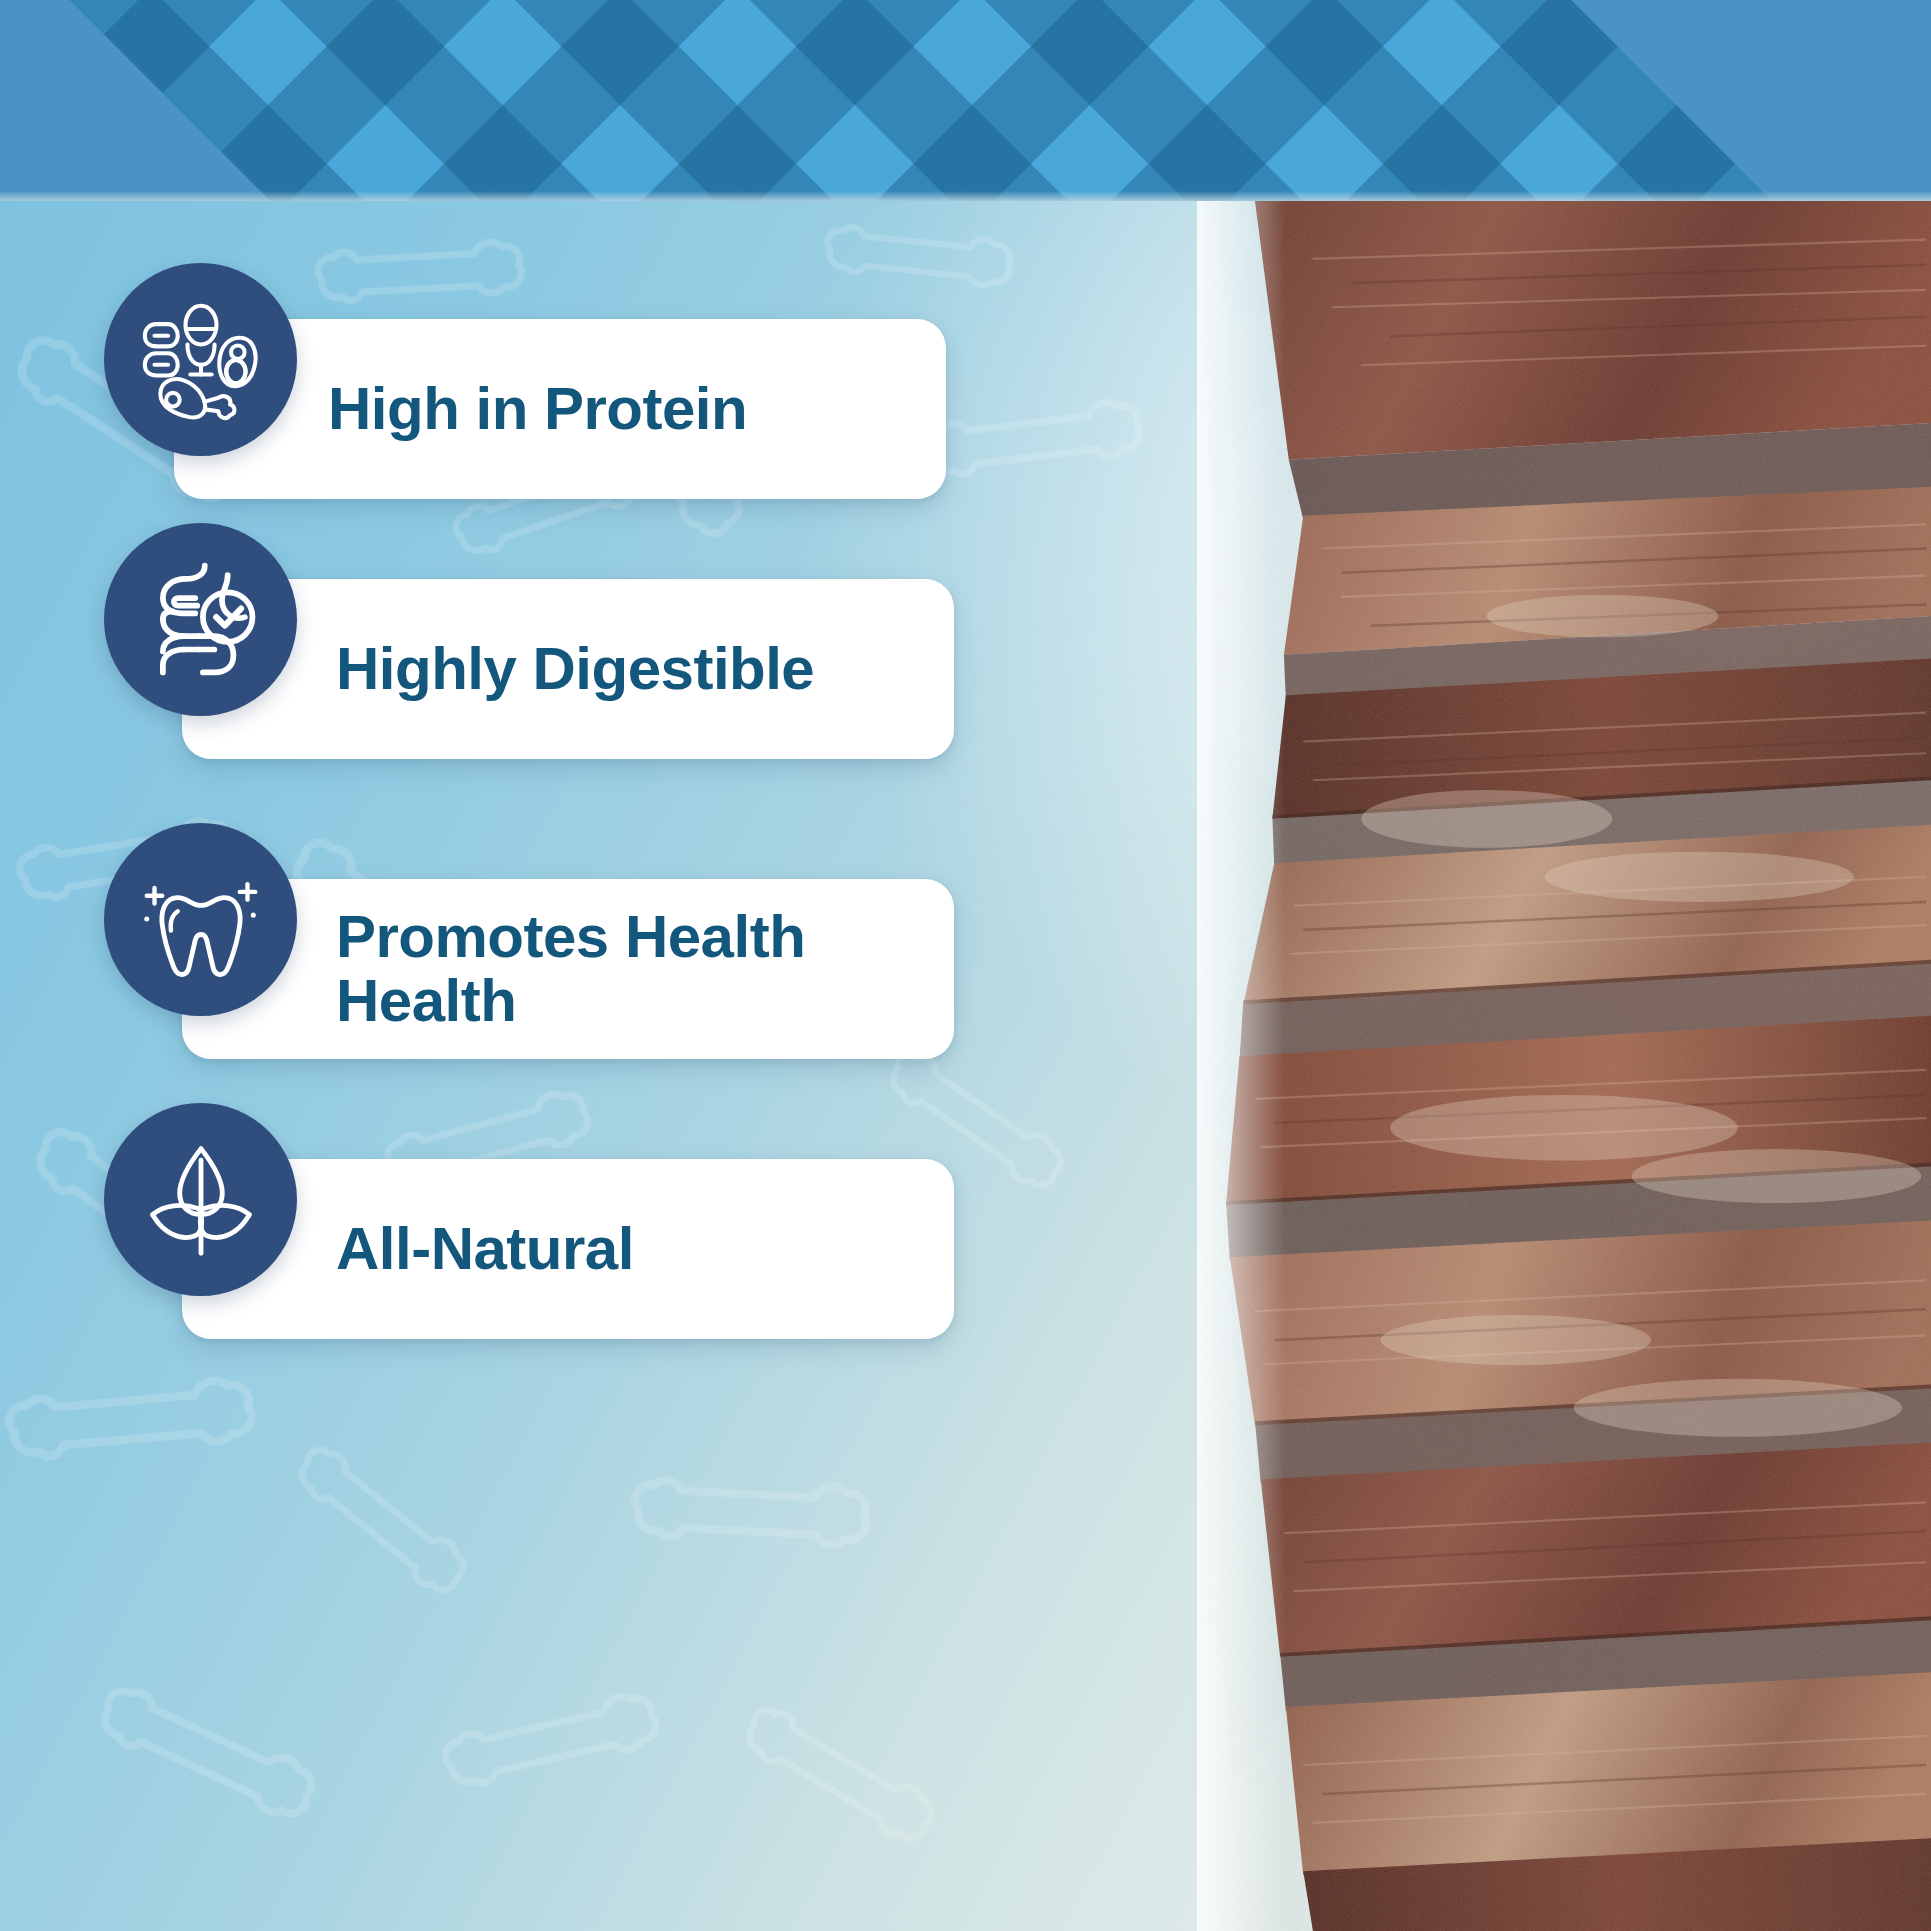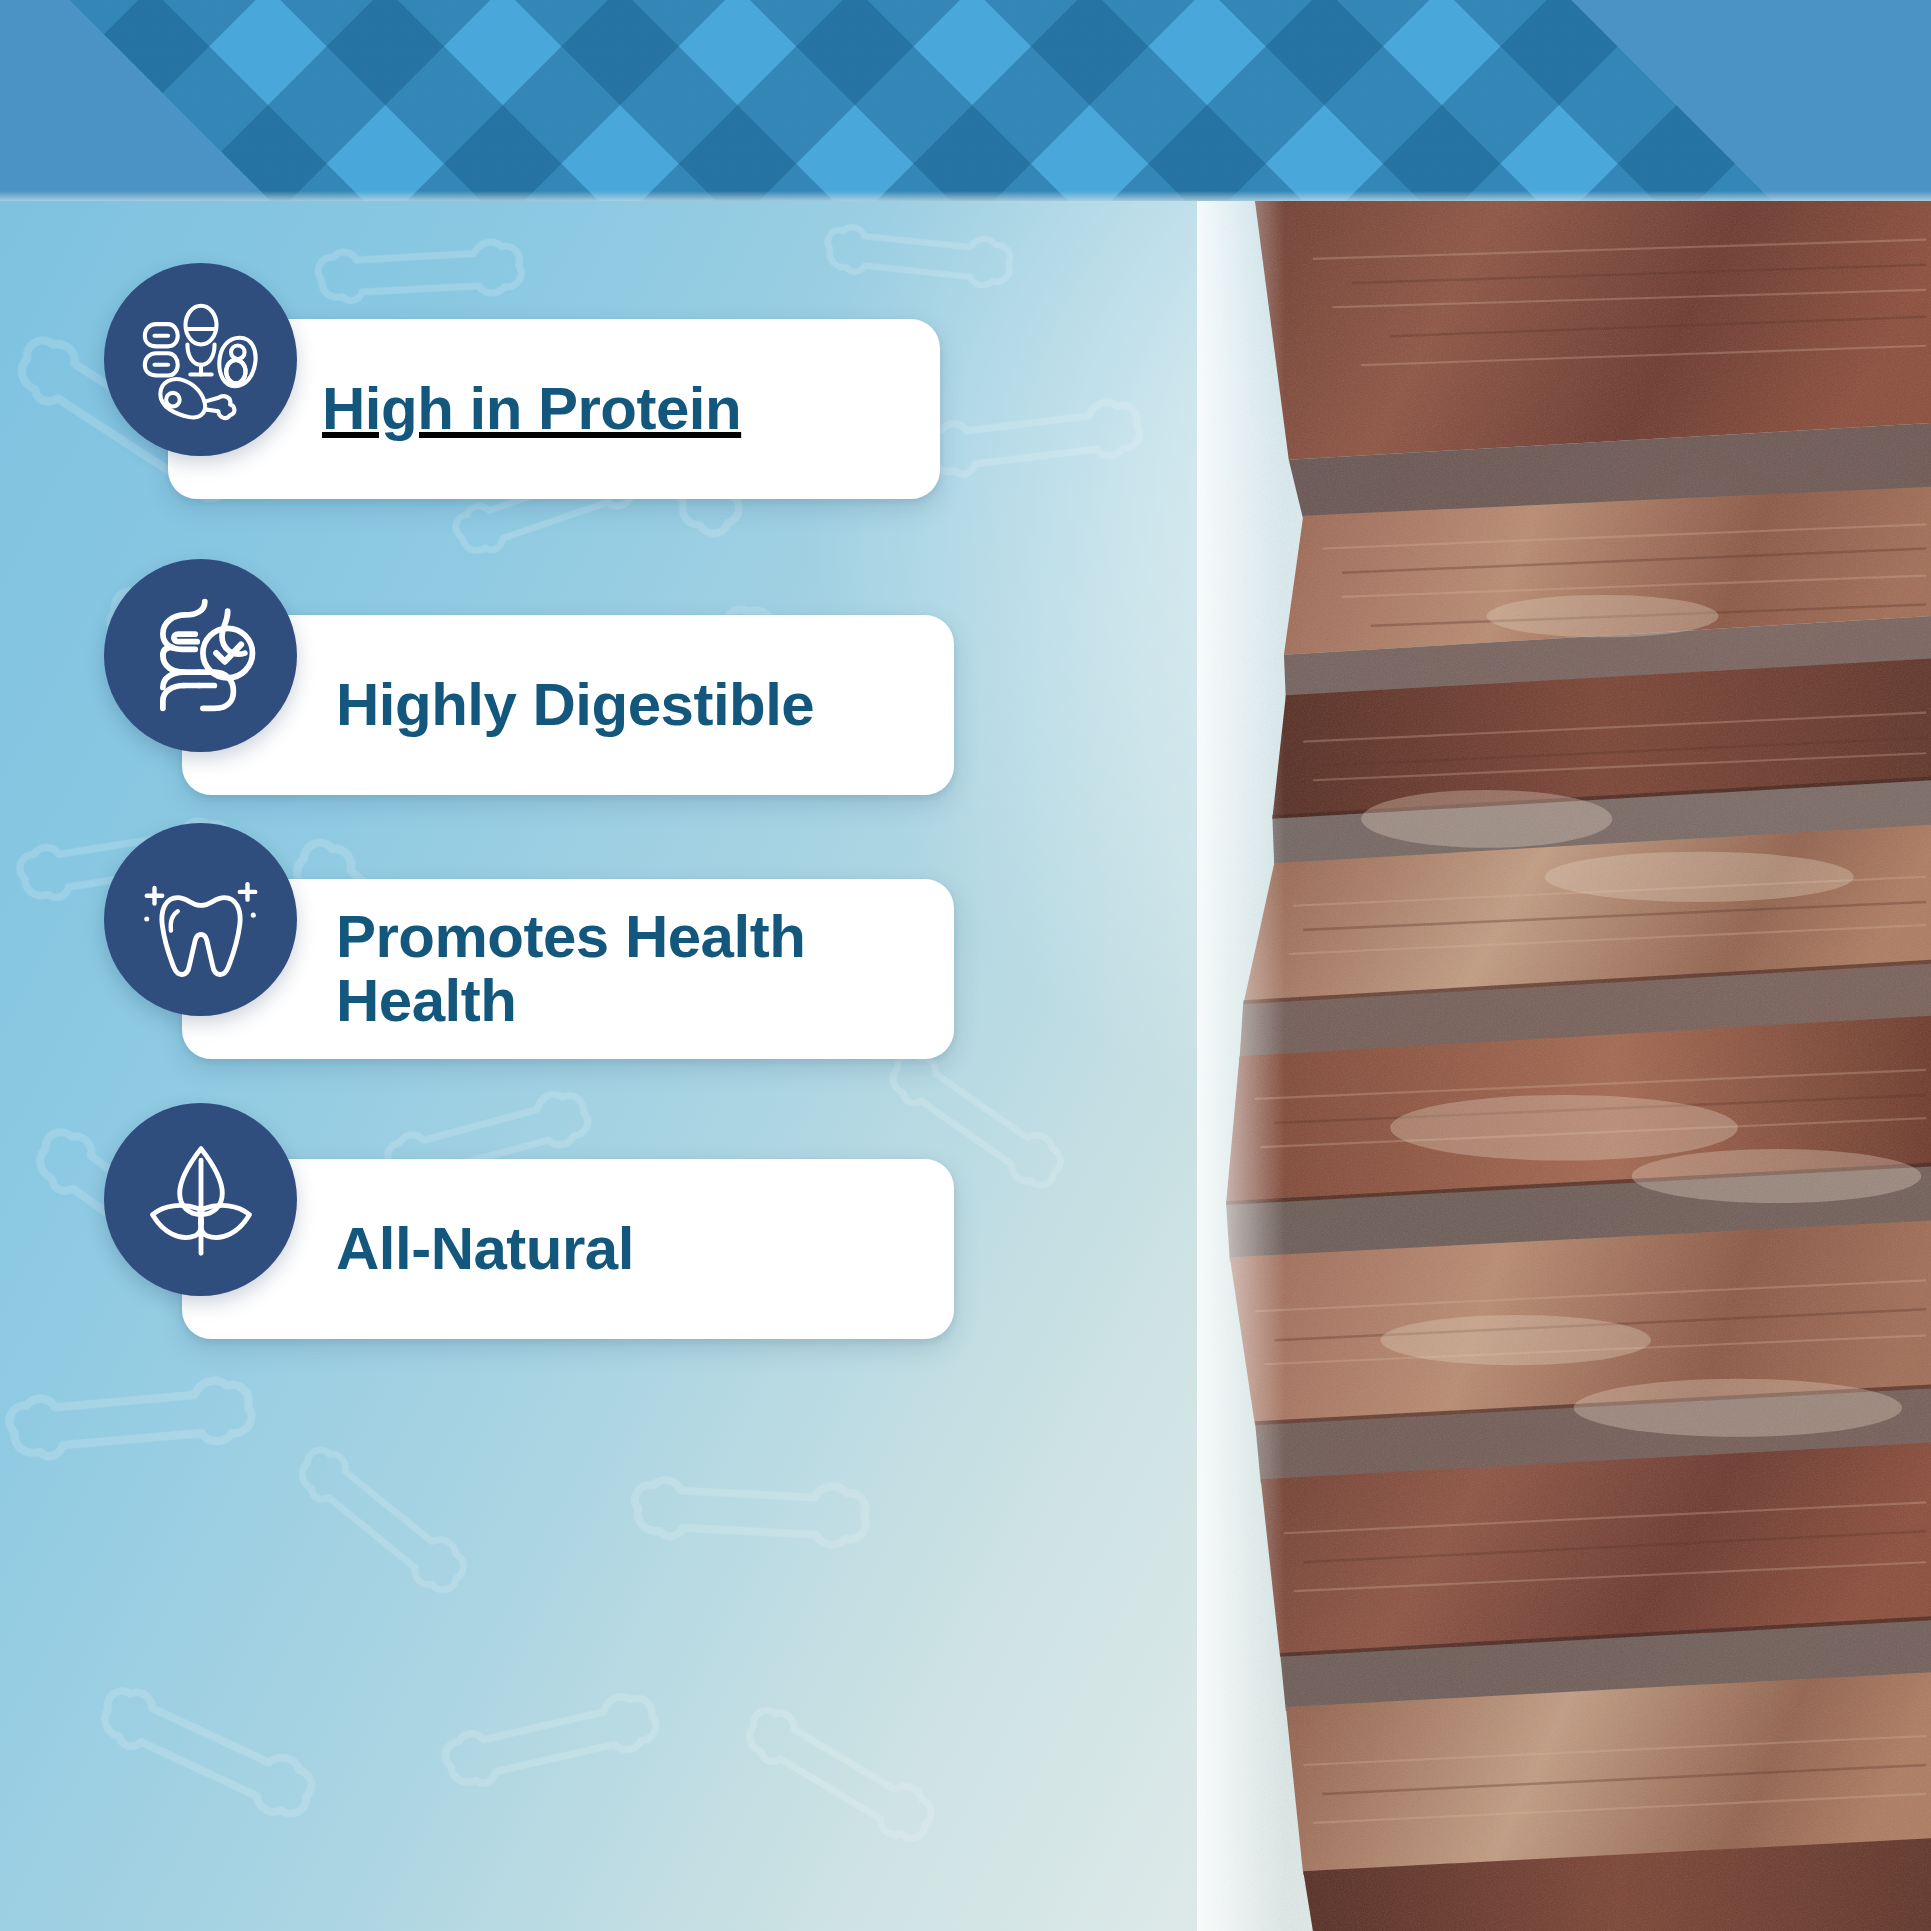--- a/index.html
+++ b/index.html
@@ -240,21 +240,21 @@
       <rect x="0" y="0" width="760" height="1792" fill="#8a5a44" filter="url(#grain)" opacity="0.45"></rect>
       <rect x="0" y="0" width="760" height="1792" fill="#c9a88e" filter="url(#grain2)" opacity="0.30"></rect>
 
       <rect x="0" y="0" width="760" height="1792" fill="url(#edgeFade)"></rect>
     </svg>
   </div>
 
   <div class="features">
 
     <div class="feature" style="top:60px;">
-      <div class="card" style="left:168px;top:58px;width:772px;text-decoration:underline;">
+      <div class="card" style="left:174px;top:58px;width:772px;">
         <span class="card-label">High in Protein</span>
       </div>
       <div class="badge" style="left:104px;top:1.9px;">
         <svg width="124" height="124" viewBox="0 0 128 128" fill="none" stroke="#ffffff" stroke-width="4.2" stroke-linecap="round" stroke-linejoin="round">
 
           <ellipse cx="64" cy="29" rx="16" ry="20"></ellipse>
           <line x1="49" y1="33" x2="79" y2="33"></line>
           <path d="M50 49 C50 62 56 70 64 70 C72 70 78 62 78 49"></path>
           <line x1="64" y1="70" x2="64" y2="80"></line>
           <line x1="53" y1="80" x2="75" y2="80"></line>
@@ -269,21 +269,21 @@
           <path d="M18 58 C10 58 6 64 6 70 C6 76 10 81 18 81 L30 81 C36 81 40 76 40 70 C40 64 36 58 30 58 Z"></path>
           <line x1="16" y1="70" x2="30" y2="70"></line>
 
           <path d="M22 100 C22 88 34 82 46 86 C58 90 66 100 68 110 C70 120 62 126 52 124 C38 121 22 114 22 100 Z"></path>
           <circle cx="35" cy="106" r="7"></circle>
           <path d="M68 108 L82 104 M82 104 C88 100 96 104 94 111 C99 112 101 120 94 122 C90 128 82 124 82 118 L68 116"></path>
         </svg>
       </div>
     </div>
 
-    <div class="feature" style="top:356px;">
+    <div class="feature" style="top:320px;">
       <div class="card" style="left:182px;top:58px;width:772px;">
         <span class="card-label">Highly Digestible</span>
       </div>
       <div class="badge" style="left:104px;top:1.9px;">
         <svg width="122" height="122" viewBox="0 0 128 128" fill="none" stroke="#ffffff" stroke-width="6" stroke-linecap="round" stroke-linejoin="round">
 
           <path d="M68 8 C68 18 58 22 48 22 C34 22 24 30 24 42 C24 52 32 58 44 58 L58 58"></path>
           <path d="M58 42 L40 42 C34 42 34 50 40 50 L60 50"></path>
           <path d="M24 64 C24 76 34 82 46 82 L62 82"></path>
           <path d="M24 64 C24 58 28 56 34 56"></path>

